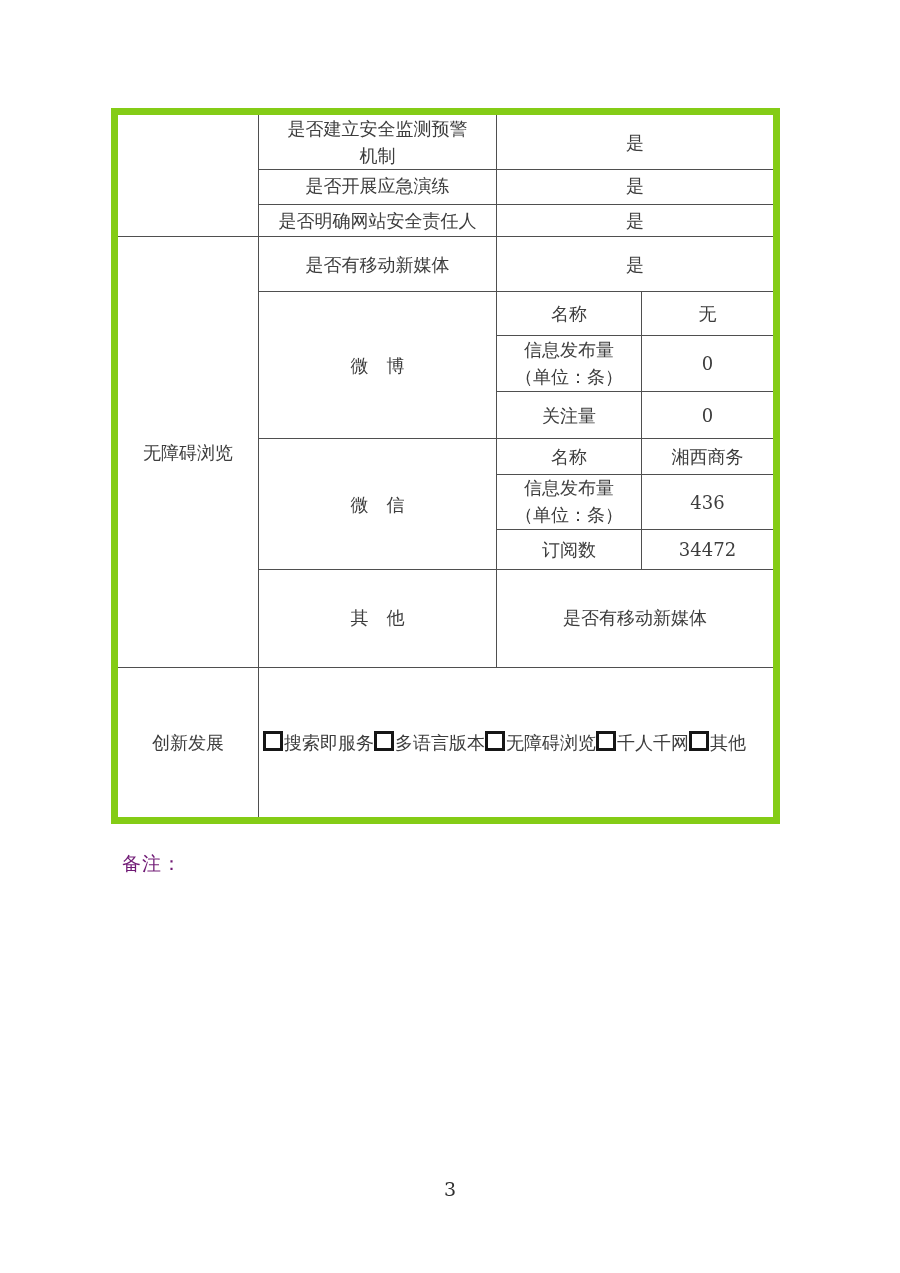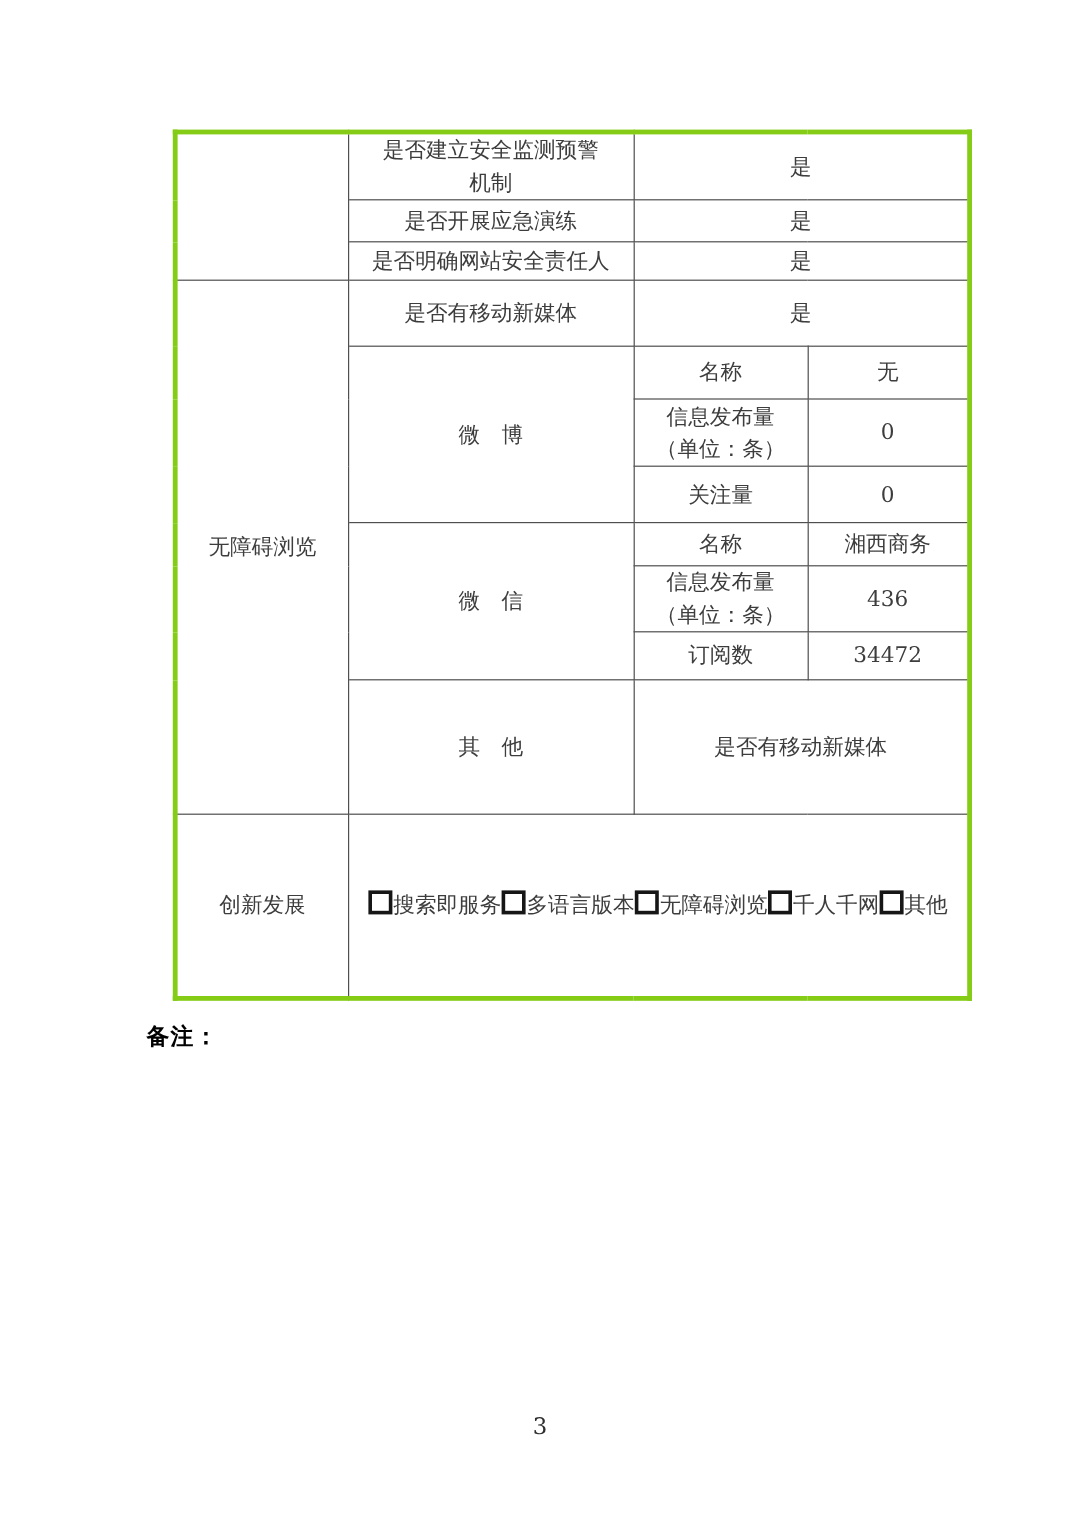--- a/index.html
+++ b/index.html
@@ -9,81 +9,81 @@
   }
   body {
     position: relative;
     width: 900px;
     height: 1273px;
     font-family: "DejaVu Serif", "Liberation Serif", serif;
     color: #3d3d3d;
   }
   table.report-table {
     position: absolute;
-    left: 144px;
+    left: 111px;
     top: 108px;
     width: 662px;
     border-collapse: collapse;
     table-layout: fixed;
-    border: 4px solid #84cc16;
+    border: 7px solid #84cc16;
   }
   table.report-table td {
     border: 1px solid #4f4f4f;
     text-align: center;
     vertical-align: middle;
     font-size: 18px;
     line-height: 1.5;
     padding: 0 4px;
     overflow: hidden;
   }
   tr.r1  { height: 54px; }
-  tr.r2  { height: 35px; }
+  tr.r2  { height: 35px; font-family: Liberation Mono, monospace; }
   tr.r3  { height: 32px; }
   tr.r4  { height: 55px; }
   tr.r5  { height: 44px; }
   tr.r6  { height: 56px; }
   tr.r7  { height: 47px; }
   tr.r8  { height: 36px; }
   tr.r9  { height: 55px; }
   tr.r10 { height: 40px; }
-  tr.r11 { height: 112px; font-family: Liberation Serif, serif; }
+  tr.r11 { height: 98px; font-family: Liberation Serif, serif; }
   tr.r12 { height: 153px; }
   td.wrap2 {
     white-space: pre-line;
   }
   td.left-pad {
     text-align: left;
     padding-left: 22px;
     white-space: pre-line;
     font-family: Liberation Serif, serif;
   }
   .options-line {
-    text-align: center;
+    text-align: left;
     font-size: 18px;
     white-space: nowrap;
   }
   .opt {
     display: inline-block;
   }
   .cbx {
     display: inline-block;
     width: 14px;
     height: 14px;
     border: 3px solid #161616;
     vertical-align: -2px;
     margin-right: 1px;
     background: #ffffff;
   }
   .remark {
     position: absolute;
     left: 122px;
     top: 851px;
     font-size: 19px;
-    font-weight: bold;
-    color: #000000;
+    font-weight: normal;
+    color: #701a75;
     letter-spacing: 1px;
   }
   .page-number {
     position: absolute;
     left: 0;
     top: 1178px;
     width: 900px;
     text-align: center;
     font-size: 19px;
     color: #2e2e2e;

